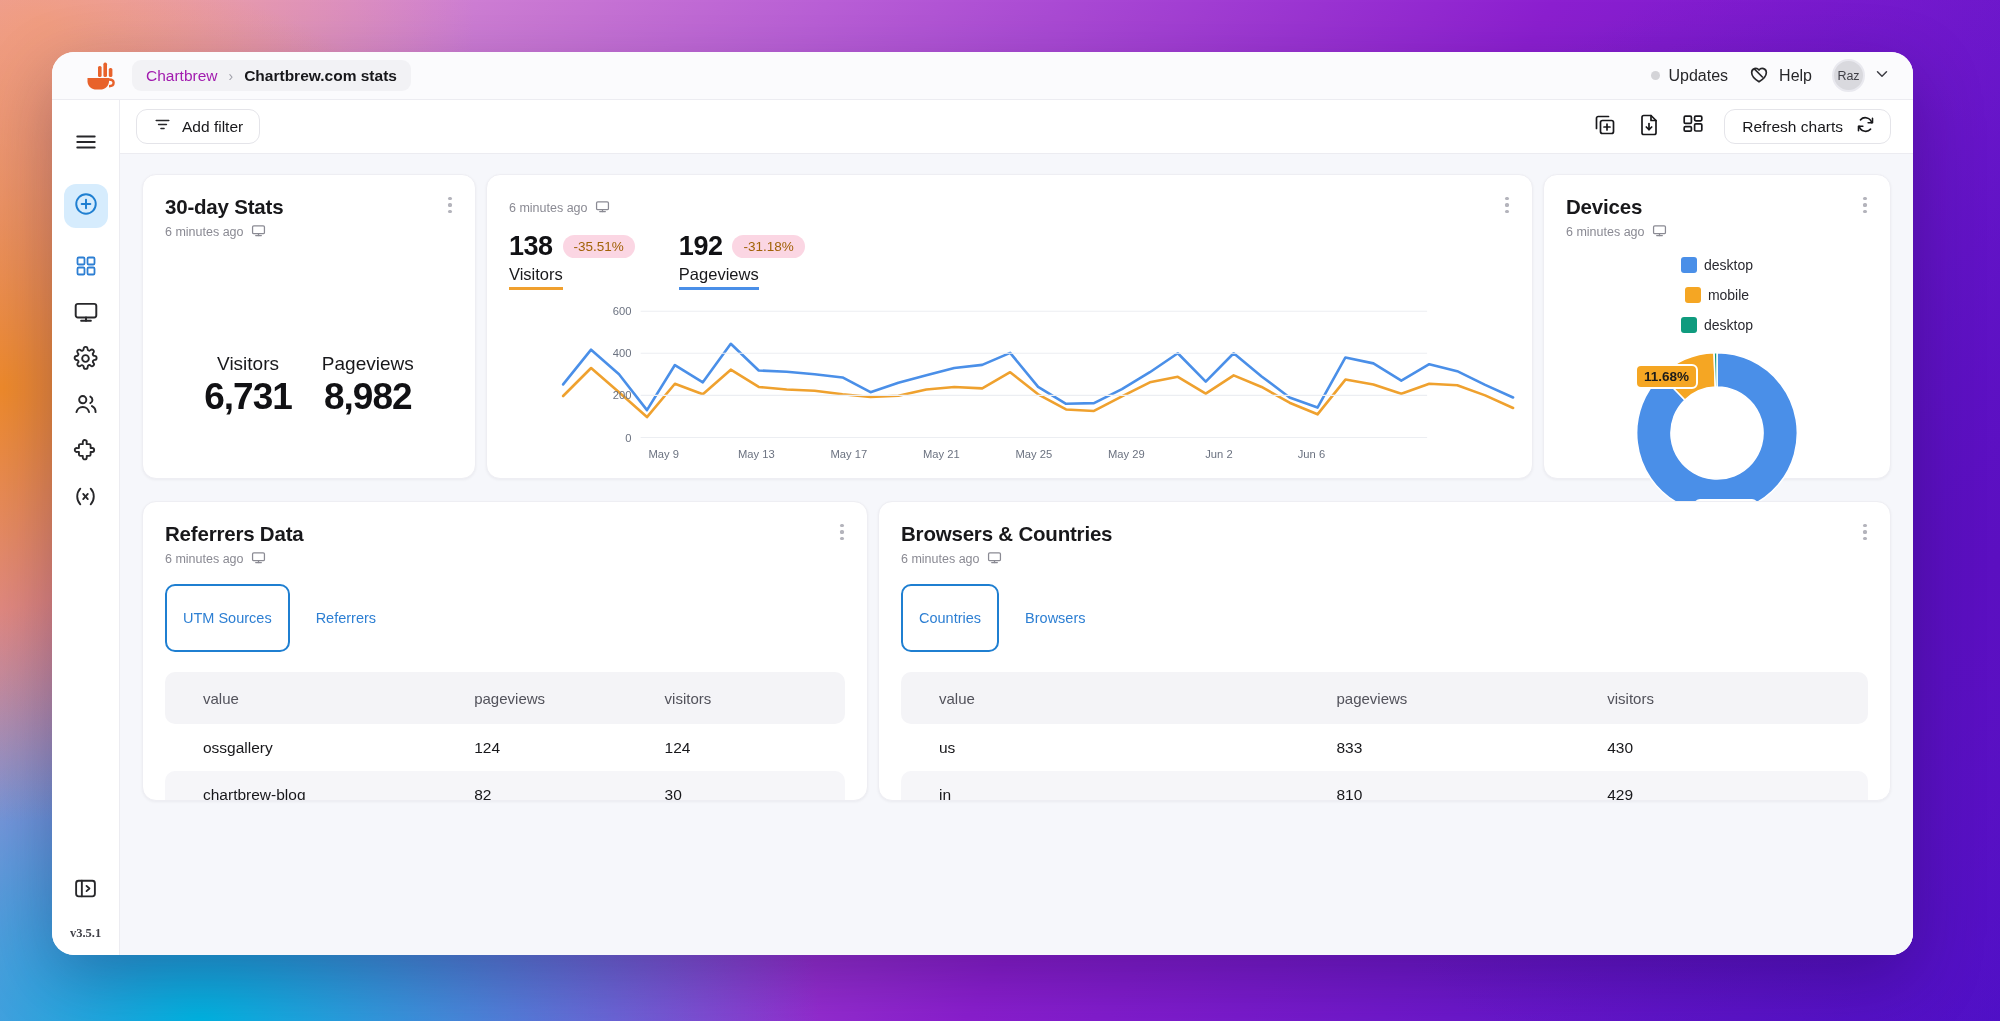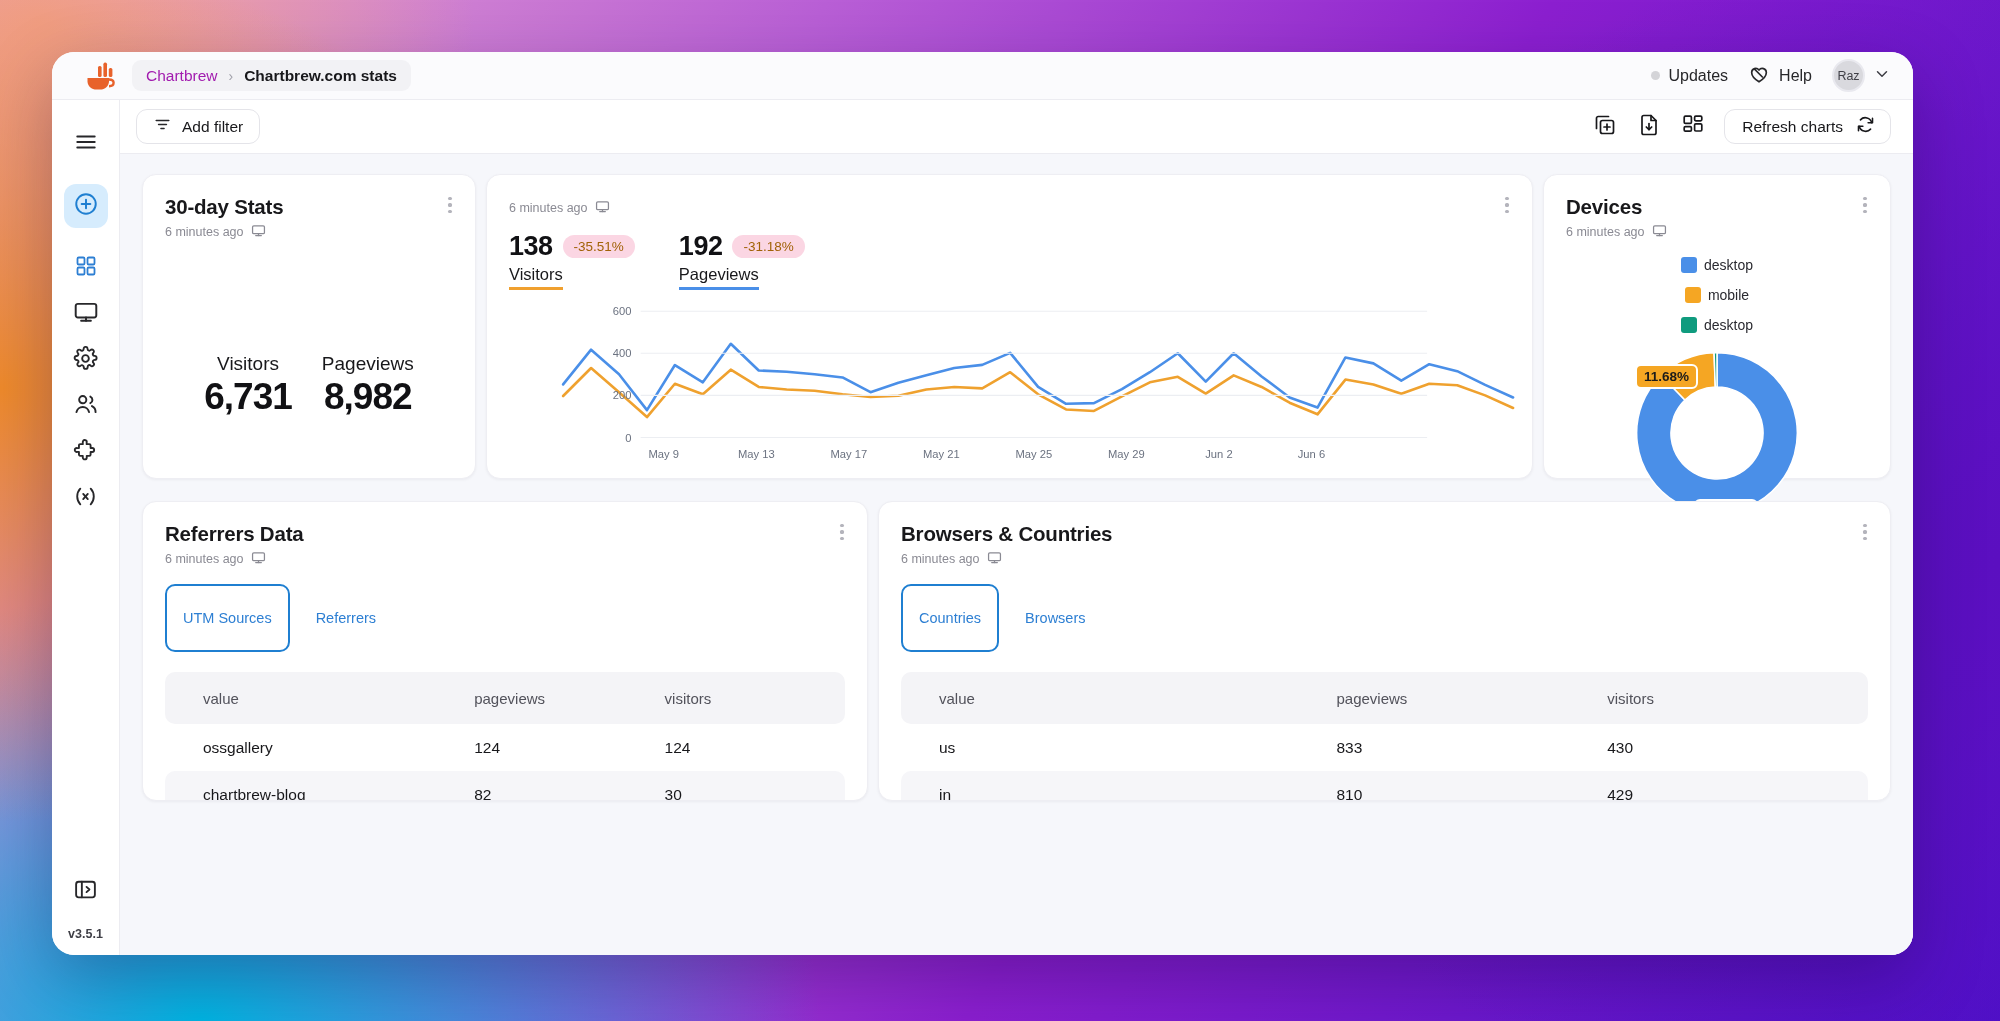--- a/index.html
+++ b/index.html
@@ -58,21 +58,21 @@
 
   
   #body-split { flex: 1; display: flex; min-height: 0; }
 
   
   #sidebar {
     width: 68px; flex: 0 0 68px;
     background: #ffffff;
     border-right: 1px solid #ececf1;
     display: flex; flex-direction: column; align-items: center;
-    padding-top: 22px; padding-bottom: 14px;
+    padding-top: 22px; padding-bottom: 14px; font-family: Liberation Serif, serif;
   }
   .side-btn {
     width: 44px; height: 44px; border-radius: 12px;
     display: flex; align-items: center; justify-content: center;
     margin-bottom: 2px;
   }
   .side-btn.active { background: #d6ecfd; }
   .side-gap { height: 16px; }
   #sidebar-bottom { margin-top: auto; display: flex; flex-direction: column; align-items: center; gap: 12px; }
   #version { font-size: 12.5px; font-weight: 700; color: #3f3f46; }

